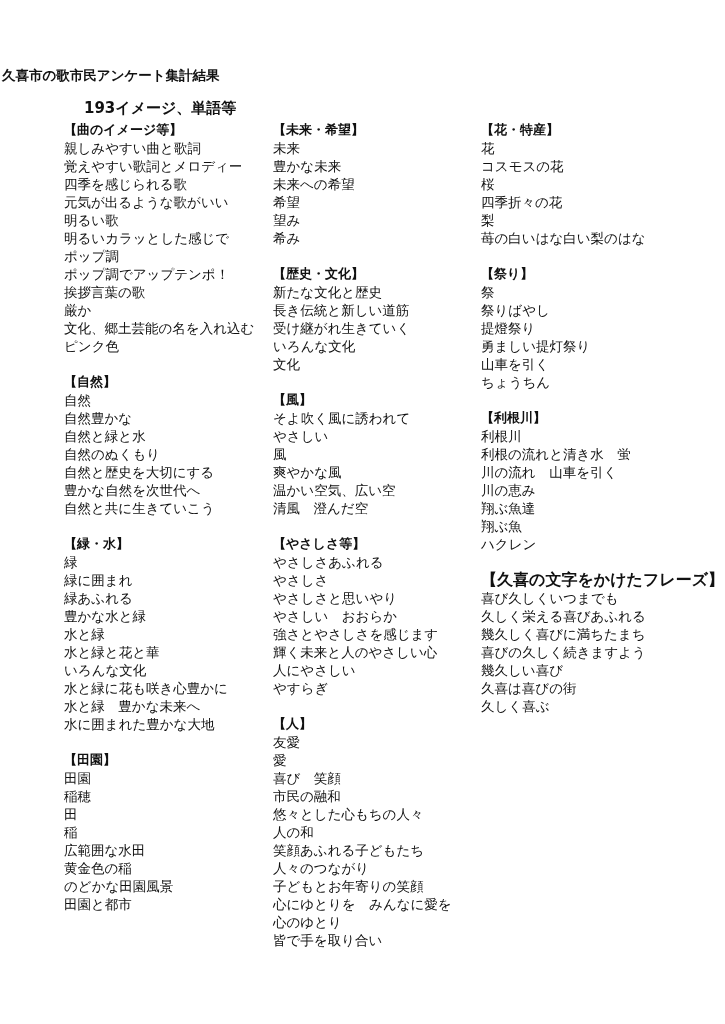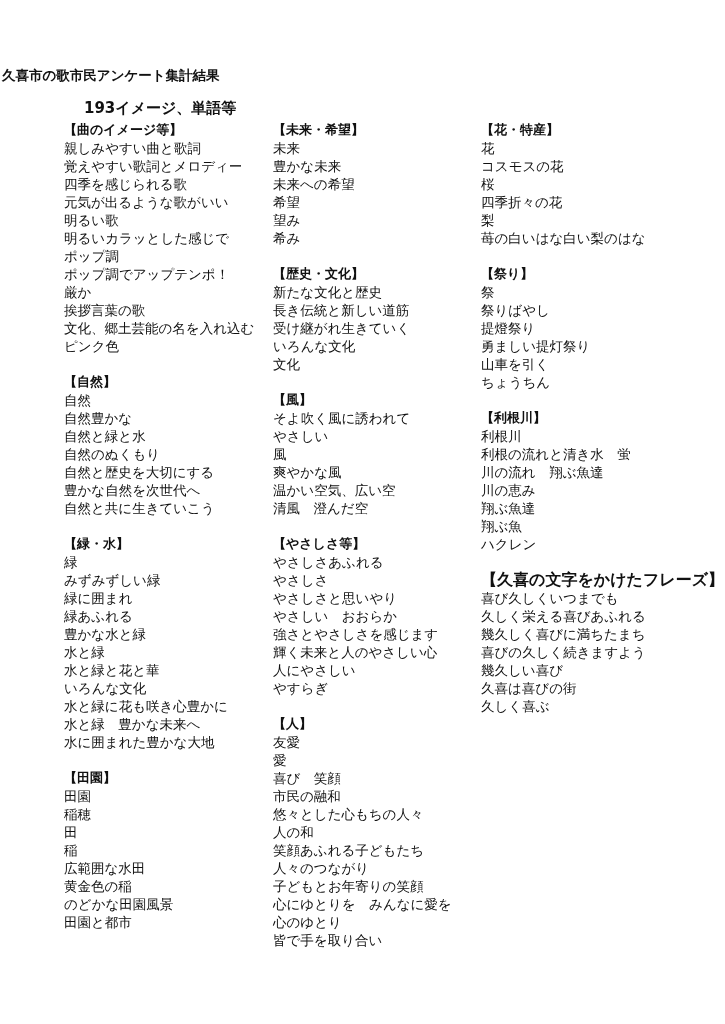--- a/index.html
+++ b/index.html
@@ -86,43 +86,42 @@
     <div class="section-heading">【曲のイメージ等】</div>
     <ul class="items">
       <li class="item">親しみやすい曲と歌詞</li>
       <li class="item">覚えやすい歌詞とメロディー</li>
       <li class="item">四季を感じられる歌</li>
       <li class="item">元気が出るような歌がいい</li>
       <li class="item">明るい歌</li>
       <li class="item">明るいカラッとした感じで</li>
       <li class="item">ポップ調</li>
       <li class="item">ポップ調でアップテンポ！</li>
+      <li class="item">挨拶言葉の歌</li>
       <li class="item">厳か</li>
-      <li class="item">挨拶言葉の歌</li>
       <li class="item">文化、郷土芸能の名を入れ込む</li>
       <li class="item">ピンク色</li>
     </ul>
   </div>
   <div class="section">
     <div class="section-heading">【自然】</div>
     <ul class="items">
       <li class="item">自然</li>
       <li class="item">自然豊かな</li>
       <li class="item">自然と緑と水</li>
       <li class="item">自然のぬくもり</li>
       <li class="item">自然と歴史を大切にする</li>
       <li class="item">豊かな自然を次世代へ</li>
       <li class="item">自然と共に生きていこう</li>
     </ul>
   </div>
   <div class="section">
     <div class="section-heading">【緑・水】</div>
     <ul class="items">
       <li class="item">緑</li>
-      <li class="item">みずみずしい緑</li>
       <li class="item">緑に囲まれ</li>
       <li class="item">緑あふれる</li>
       <li class="item">豊かな水と緑</li>
       <li class="item">水と緑</li>
       <li class="item">水と緑と花と華</li>
       <li class="item">いろんな文化</li>
       <li class="item">水と緑に花も咲き心豊かに</li>
       <li class="item">水と緑　豊かな未来へ</li>
       <li class="item">水に囲まれた豊かな大地</li>
     </ul>
@@ -228,21 +227,21 @@
       <li class="item">勇ましい提灯祭り</li>
       <li class="item">山車を引く</li>
       <li class="item">ちょうちん</li>
     </ul>
   </div>
   <div class="section">
     <div class="section-heading">【利根川】</div>
     <ul class="items">
       <li class="item">利根川</li>
       <li class="item">利根の流れと清き水　蛍</li>
-      <li class="item">川の流れ　翔ぶ魚達</li>
+      <li class="item">川の流れ　山車を引く</li>
       <li class="item">川の恵み</li>
       <li class="item">翔ぶ魚達</li>
       <li class="item">翔ぶ魚</li>
       <li class="item">ハクレン</li>
     </ul>
   </div>
   <div class="section">
     <div class="section-heading small">【久喜の文字をかけたフレーズ】</div>
     <ul class="items">
       <li class="item">喜び久しくいつまでも</li>

